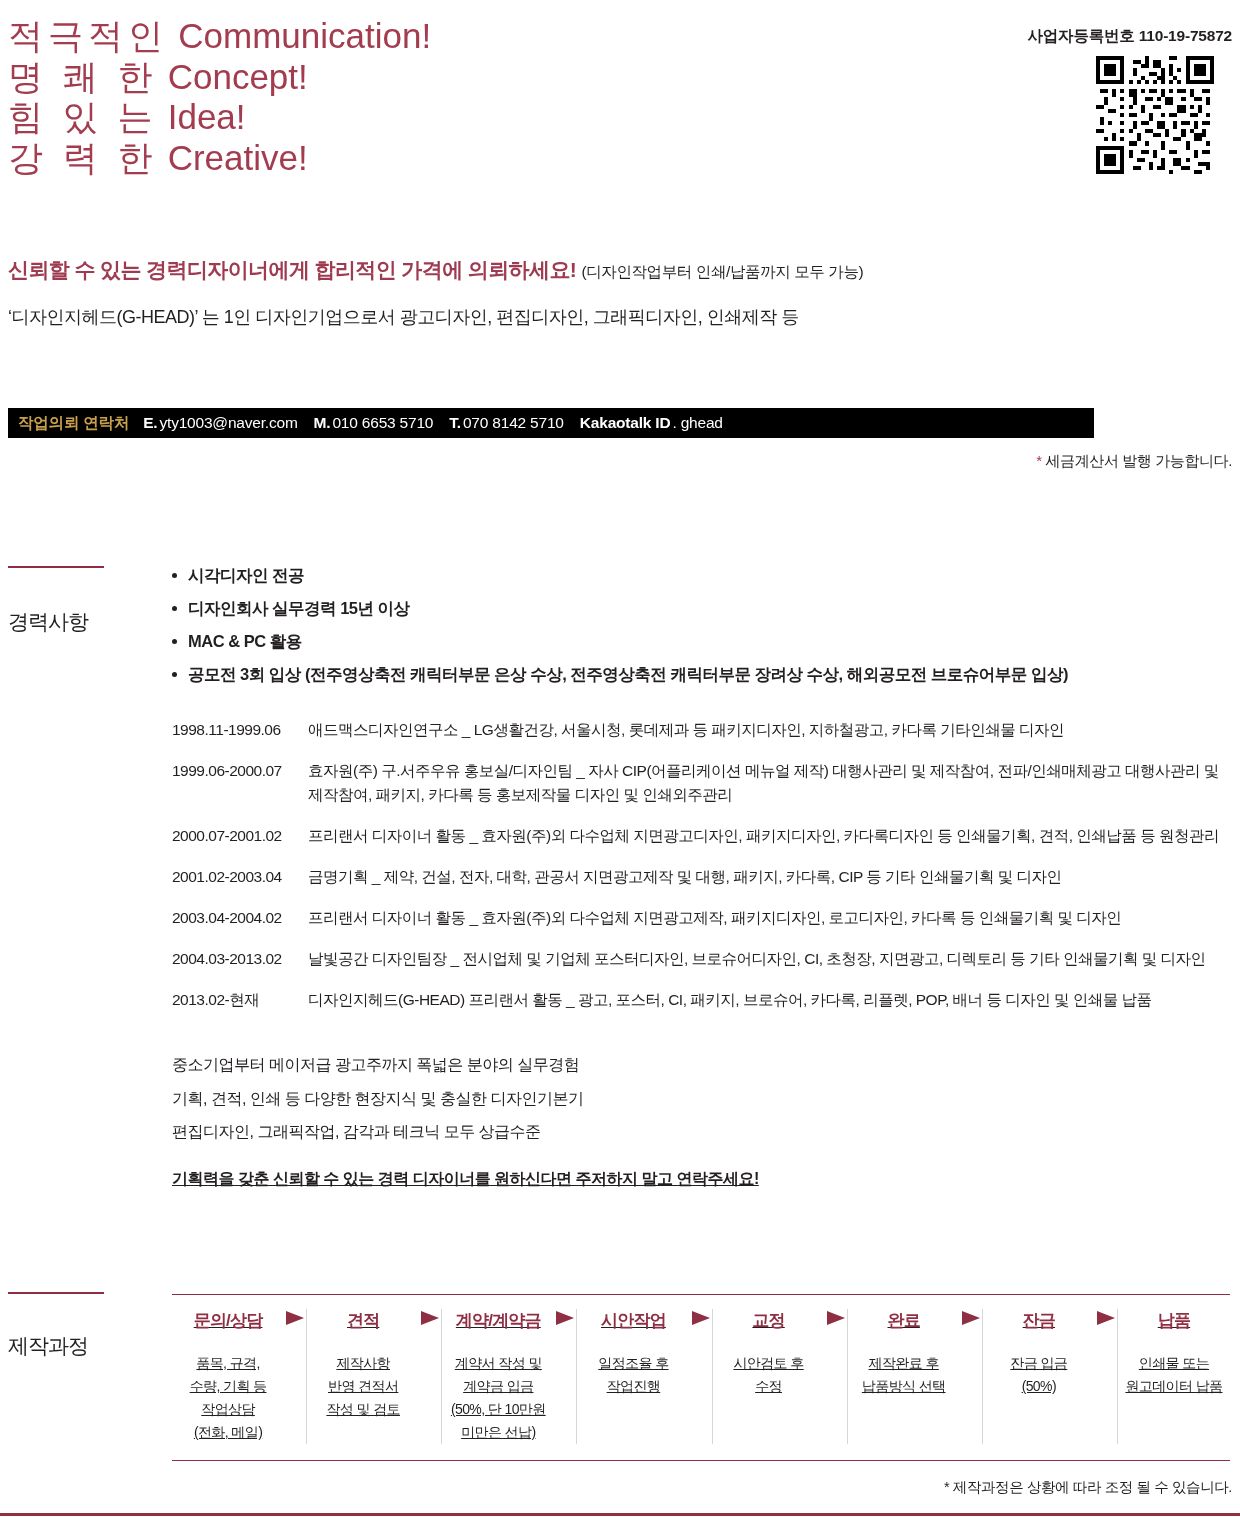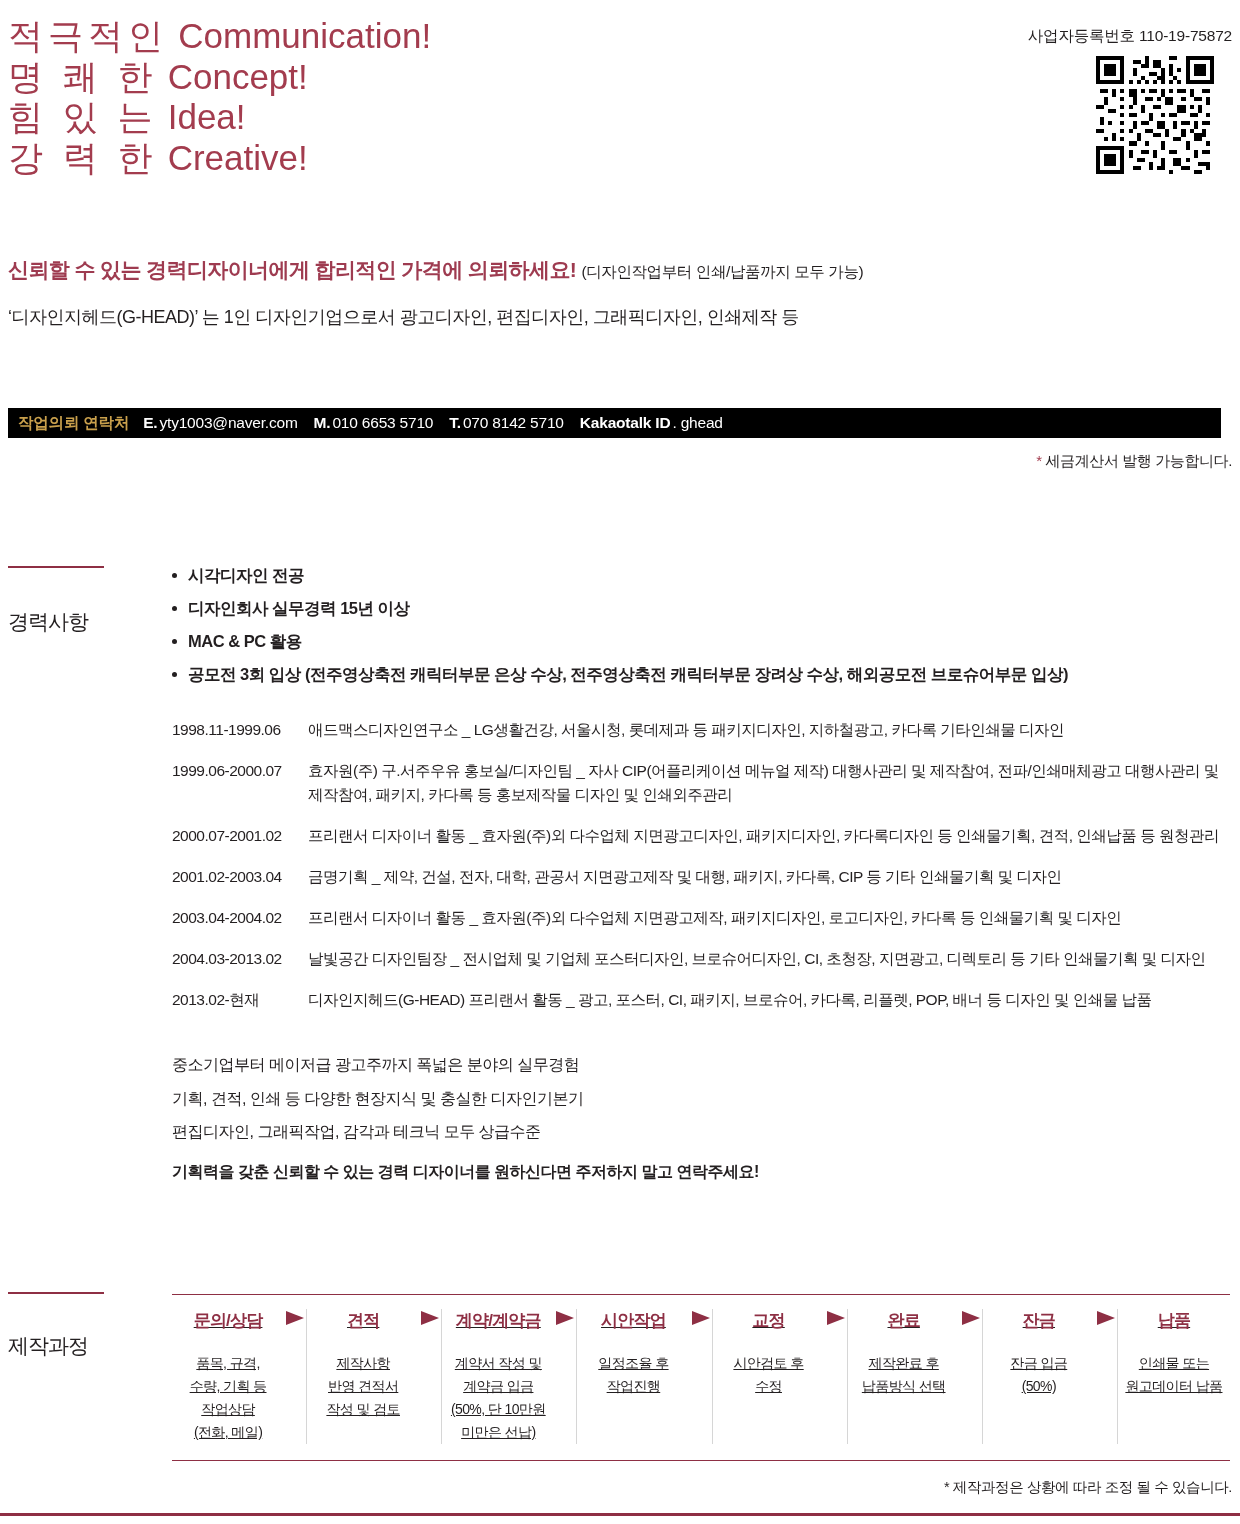--- a/index.html
+++ b/index.html
@@ -32,21 +32,21 @@
     letter-spacing: 0.5px;
     font-weight: 400;
   }
   .slogan-line .ko { letter-spacing: 5px; }
   .slogan-line .en { letter-spacing: 0px; }
 
   .biz-no {
     position: absolute;
     right: 8px; top: 26px;
     font-size: 15.5px;
-    font-weight: 400;
+    font-weight: 700;
     color: #231f20;
     letter-spacing: -0.2px;
   }
   .qr-wrap {
     position: absolute;
     right: 26px; top: 56px;
     width: 118px; height: 118px;
   }
   .qr-wrap svg { display: block; }
 
@@ -73,21 +73,21 @@
     font-size: 18px;
     line-height: 1.75;
     color: #231f20;
     letter-spacing: -0.5px;
   }
 
   
   .contact-bar {
     position: absolute;
     left: 8px; top: 408px;
-    width: 1213px; height: 30px;
+    width: 1086px; height: 30px;
     background: #000000;
     color: #ffffff;
     display: flex;
     align-items: center;
     padding-left: 10px;
     font-size: 15.5px;
     letter-spacing: -0.2px;
   }
   .contact-bar .tag {
     color: #c9a04c;
@@ -173,21 +173,22 @@
     position: absolute;
     left: 172px; top: 1048px;
     font-size: 16px;
     letter-spacing: -0.5px;
     line-height: 2.1;
     color: #231f20;
   }
   .summary .cta {
     font-weight: 700;
     display: block;
-    margin-top: 6px;
+    margin-top: 13px;
+    text-decoration: underline;
   }
 
   
   #process-label { left: 8px; top: 1332px; }
   #process-rule  { left: 8px; top: 1292px; width: 96px; }
 
   .process {
     position: absolute;
     left: 172px; top: 1294px;
     width: 1058px;

